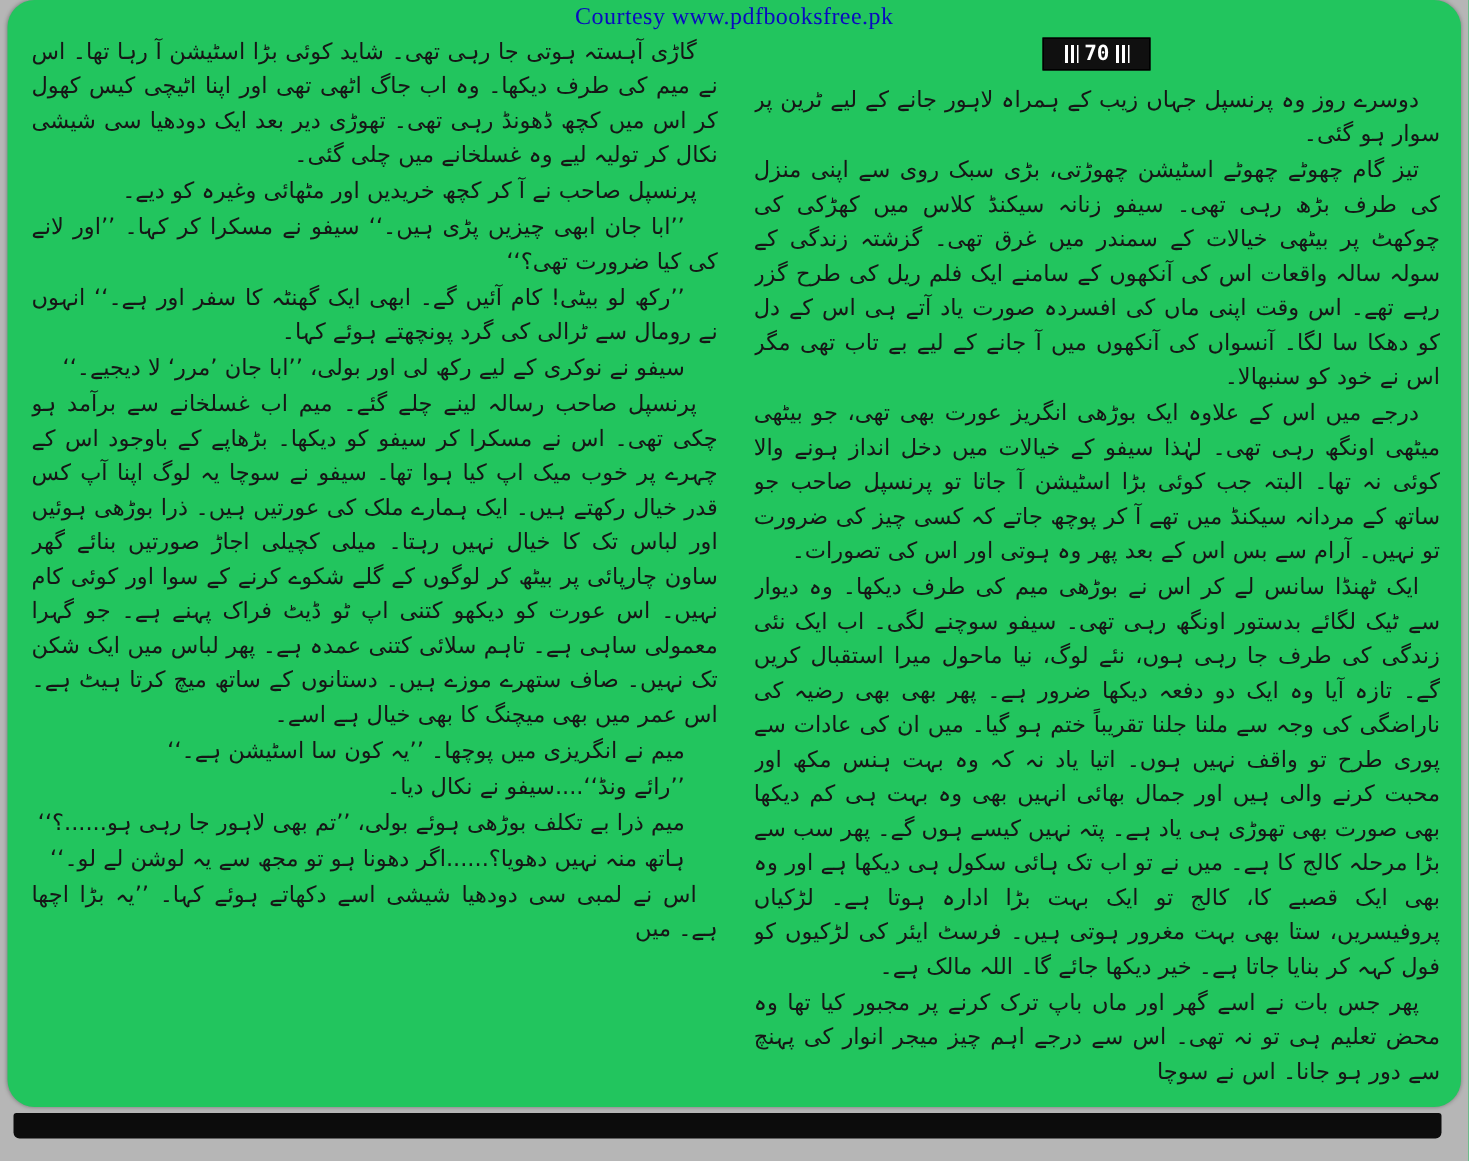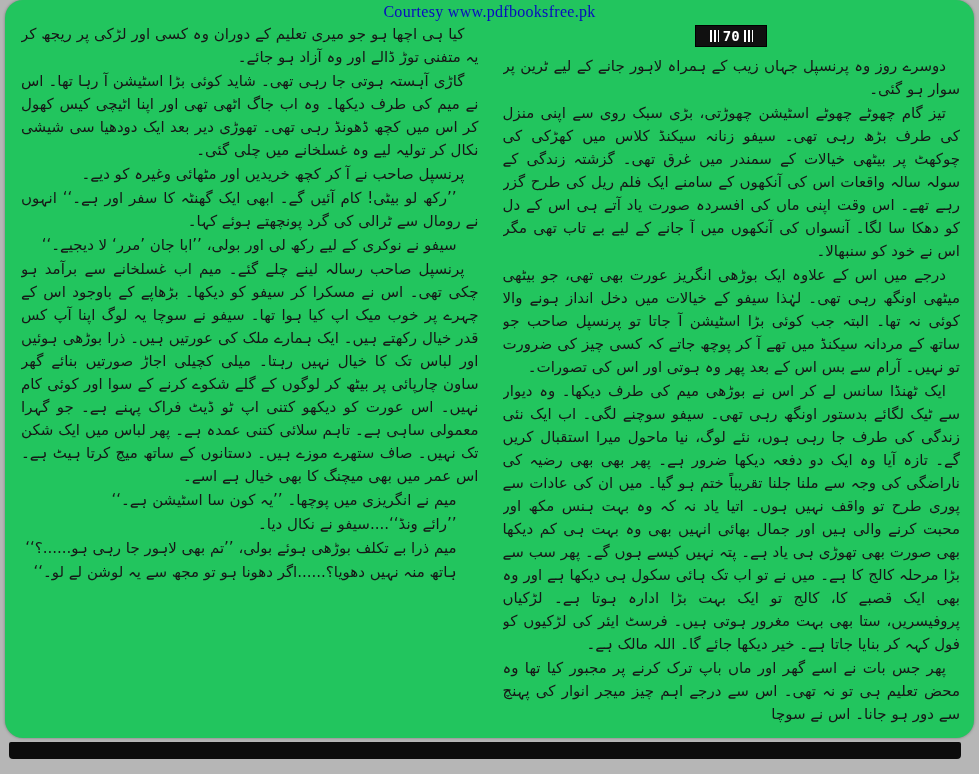--- a/index.html
+++ b/index.html
@@ -80,30 +80,31 @@
 <body>
 
 <div class="scan-page">
 
   <div class="courtesy">Courtesy www.pdfbooksfree.pk</div>
 
   <div class="pages">
 
     <div class="page">
       <div class="page-text">
-        <p>کیا ہی اچھا ہو جو میری تعلیم کے دوران وہ کسی اور لڑکی پر ریجھ کر یہ متفنی توڑ ڈالے اور وہ آزاد ہو جائے۔</p>
         <p>گاڑی آہستہ ہوتی جا رہی تھی۔ شاید کوئی بڑا اسٹیشن آ رہا تھا۔ اس نے میم کی طرف دیکھا۔ وہ اب جاگ اٹھی تھی اور اپنا اٹیچی کیس کھول کر اس میں کچھ ڈھونڈ رہی تھی۔ تھوڑی دیر بعد ایک دودھیا سی شیشی نکال کر تولیہ لیے وہ غسلخانے میں چلی گئی۔</p>
         <p>پرنسپل صاحب نے آ کر کچھ خریدیں اور مٹھائی وغیرہ کو دیے۔</p>
+        <p class="dialog">’’ابا جان ابھی چیزیں پڑی ہیں۔‘‘ سیفو نے مسکرا کر کہا۔ ’’اور لانے کی کیا ضرورت تھی؟‘‘</p>
         <p class="dialog">’’رکھ لو بیٹی! کام آئیں گے۔ ابھی ایک گھنٹہ کا سفر اور ہے۔‘‘ انہوں نے رومال سے ٹرالی کی گرد پونچھتے ہوئے کہا۔</p>
         <p class="dialog">سیفو نے نوکری کے لیے رکھ لی اور بولی، ’’ابا جان ’مرر‘ لا دیجیے۔‘‘</p>
         <p>پرنسپل صاحب رسالہ لینے چلے گئے۔ میم اب غسلخانے سے برآمد ہو چکی تھی۔ اس نے مسکرا کر سیفو کو دیکھا۔ بڑھاپے کے باوجود اس کے چہرے پر خوب میک اپ کیا ہوا تھا۔ سیفو نے سوچا یہ لوگ اپنا آپ کس قدر خیال رکھتے ہیں۔ ایک ہمارے ملک کی عورتیں ہیں۔ ذرا بوڑھی ہوئیں اور لباس تک کا خیال نہیں رہتا۔ میلی کچیلی اجاڑ صورتیں بنائے گھر ساون چارپائی پر بیٹھ کر لوگوں کے گلے شکوے کرنے کے سوا اور کوئی کام نہیں۔ اس عورت کو دیکھو کتنی اپ ٹو ڈیٹ فراک پہنے ہے۔ جو گہرا معمولی ساہی ہے۔ تاہم سلائی کتنی عمدہ ہے۔ پھر لباس میں ایک شکن تک نہیں۔ صاف ستھرے موزے ہیں۔ دستانوں کے ساتھ میچ کرتا ہیٹ ہے۔ اس عمر میں بھی میچنگ کا بھی خیال ہے اسے۔</p>
         <p class="dialog">میم نے انگریزی میں پوچھا۔ ’’یہ کون سا اسٹیشن ہے۔‘‘</p>
         <p class="dialog">’’رائے ونڈ‘‘....سیفو نے نکال دیا۔</p>
         <p class="dialog">میم ذرا بے تکلف بوڑھی ہوئے بولی، ’’تم بھی لاہور جا رہی ہو......؟‘‘</p>
         <p class="dialog">ہاتھ منہ نہیں دھویا؟......اگر دھونا ہو تو مجھ سے یہ لوشن لے لو۔‘‘</p>
+        <p>اس نے لمبی سی دودھیا شیشی اسے دکھاتے ہوئے کہا۔ ’’یہ بڑا اچھا ہے۔ میں</p>
       </div>
     </div>
 
     <div class="page">
       <div class="badge-row">
         <div class="page-badge">
           <span class="ornament"></span>
           <span>70</span>
           <span class="ornament"></span>
         </div>

